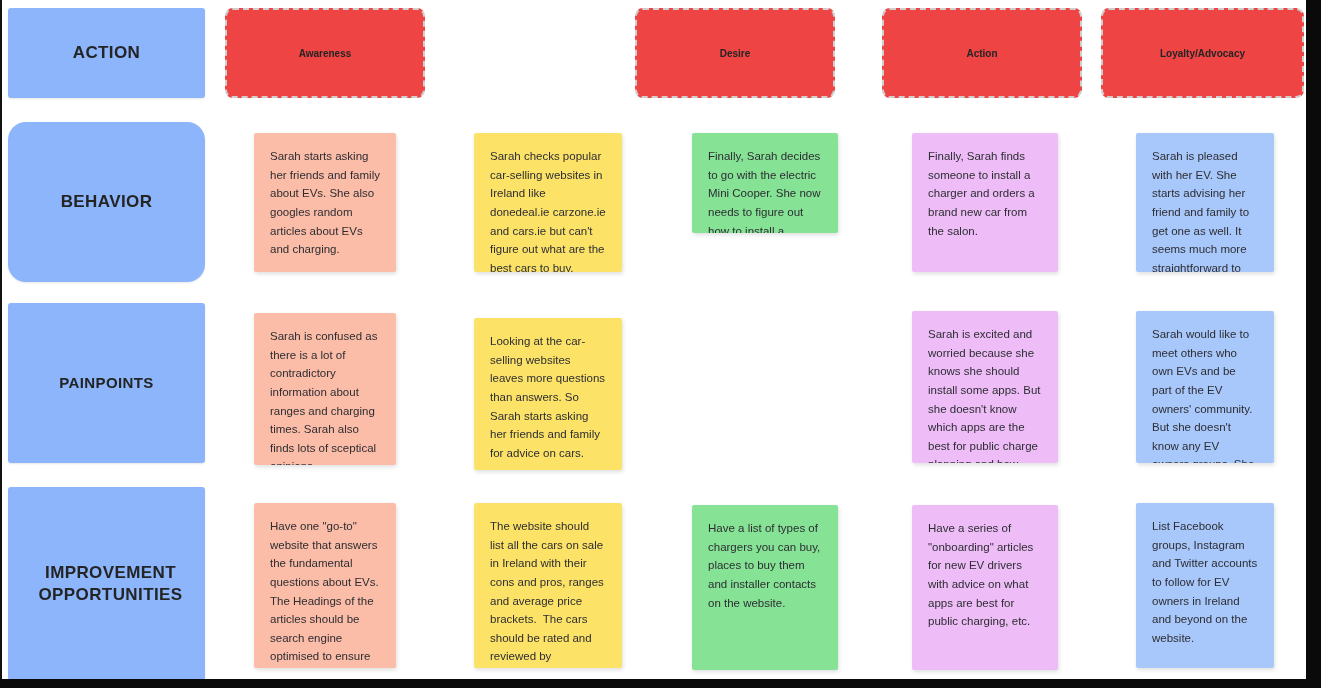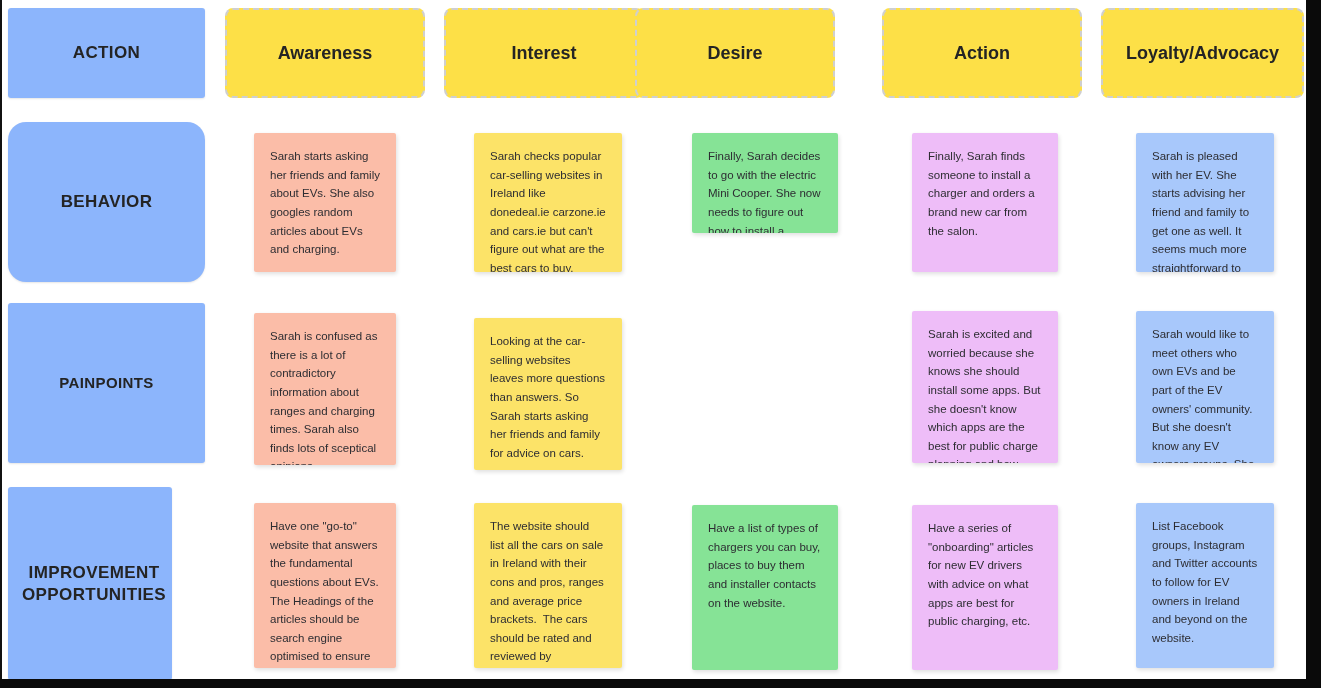--- a/index.html
+++ b/index.html
@@ -32,34 +32,34 @@
     font-weight: bold;
     letter-spacing: 0.4px;
     line-height: 1.28;
     box-shadow: 0 1px 2px rgba(0,0,0,0.10);
   }
   .label-block .lbl-text { display: block; padding: 0 8px; }
 
   #label-action        { left: 8px;  top: 8px;   width: 197px; height: 90px;  font-size: 17px; }
   #label-behavior      { left: 8px;  top: 122px; width: 197px; height: 160px; font-size: 17px; border-radius: 18px; }
   #label-painpoints    { left: 8px;  top: 303px; width: 197px; height: 160px; font-size: 15px; }
-  #label-improvement   { left: 8px;  top: 487px; width: 164px; height: 193px; font-size: 17px; padding-left: 8px; }
+  #label-improvement   { left: 8px;  top: 487px; width: 197px; height: 193px; font-size: 17px; padding-left: 8px; }
 
   
   .stage-head {
     position: absolute;
     top: 8px;
     height: 90px;
-    background: #fde047;
+    background: #ef4444;
     border: 2px dashed #cfcfcf;
     border-radius: 8px;
     display: flex;
     align-items: center;
     justify-content: center;
-    font-size: 18px;
+    font-size: 10px;
     font-weight: bold;
     color: #242424;
     text-align: left;
   }
 
   
   .note {
     position: absolute;
     border-radius: 2px;
     padding: 14px 16px 12px 16px;
@@ -103,23 +103,20 @@
   <div class="label-block" id="label-improvement">
     <span class="lbl-text">
       <span>IMPROVEMENT</span><br>
       <span>OPPORTUNITIES</span>
     </span>
   </div>
 
   <div class="stage-head" style="left:225px; width:200px;">
     <span>Awareness</span>
   </div>
-  <div class="stage-head" style="left:444px; width:200px;">
-    <span>Interest</span>
-  </div>
   <div class="stage-head" style="left:635px; width:200px;">
     <span>Desire</span>
   </div>
   <div class="stage-head" style="left:882px; width:200px;">
     <span>Action</span>
   </div>
   <div class="stage-head" style="left:1101px; width:203px;">
     <span>Loyalty/Advocacy</span>
   </div>
 

